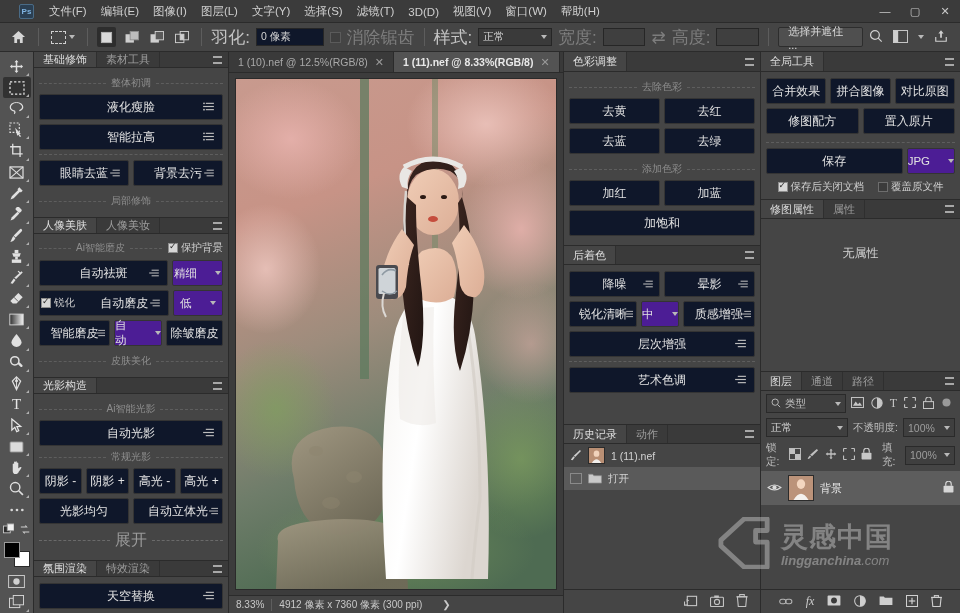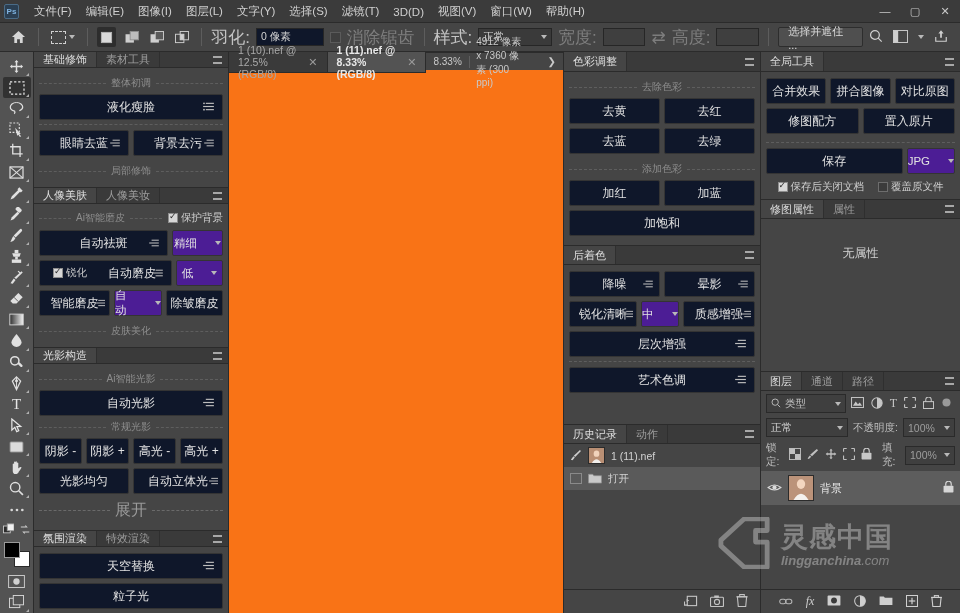--- a/index.html
+++ b/index.html
@@ -13,21 +13,21 @@
 
   
   .titlebar { height:23px; background:#3b3b3b; display:flex; align-items:center;
               border-bottom:1px solid #2b2b2b; }
   .win-btns { margin-left:auto; display:flex; height:23px; }
   .win-btn { width:30px; height:23px; display:flex; align-items:center; justify-content:center;
              color:#c9c9c9; font-size:11px; }
 
   
   .menubar { position:absolute; top:0; left:0; height:23px; display:flex; align-items:center;
-             padding-left:4px; z-index:5; }
+             padding-left:19px; z-index:5; }
   .ps-logo { width:15px; height:15px; background:#2b3f52; border:1px solid #4a6b86;
              color:#7fb3e0; font-size:8px; font-weight:bold; display:flex;
              align-items:center; justify-content:center; border-radius:2px; margin-right:8px; }
   .menu-item { padding:3px 7px; color:#cfcfcf; font-size:11.5px; white-space:nowrap; }
 
   
   .optionsbar { height:29px; background:#454545; display:flex; align-items:center;
                 padding:0 8px; border-bottom:1px solid #2b2b2b; gap:6px; }
   .home-icon { width:22px; height:20px; display:flex; align-items:center; justify-content:center; }
   .opt-sep { width:1px; height:18px; background:#5d5d5d; margin:0 3px; }
@@ -99,21 +99,21 @@
             position:relative; }
   .chk-on::after { content:"✓"; position:absolute; left:0px; top:-3px; font-size:9px; color:#2b2b2b; }
   .expand-lbl { display:flex; align-items:center; gap:5px; color:#9a9a9a; font-size:16px;
                 margin:2px 0 4px; }
   .expand-lbl::before, .expand-lbl::after { content:""; flex:1; height:0;
                 border-top:1px dashed #6a6a6a; }
   .subtabs { display:flex; height:20px; background:#3a3a3a; border-top:1px solid #2b2b2b;
              border-bottom:1px solid #2b2b2b; align-items:stretch; margin:0 -5px; }
 
   
-  .center { flex:1; display:flex; flex-direction:row; background:#f97316; min-width:0; }
+  .center { flex:1; display:flex; flex-direction:column; background:#f97316; min-width:0; }
   .doctabs { height:21px; background:#393939; display:flex; align-items:stretch;
              border-bottom:1px solid #2b2b2b; }
   .doctab { display:flex; align-items:center; gap:7px; padding:0 9px; font-size:10.5px;
             color:#a9a9a9; background:#3a3a3a; border-right:1px solid #2b2b2b; }
   .doctab.active { background:#535353; color:#e8e8e8; font-weight:bold; }
   .doctab .x { color:#9a9a9a; font-size:11px; }
   .canvas-wrap { flex:1; display:flex; align-items:center; justify-content:center;
                  background:#3c3c3c; position:relative; overflow:hidden; }
   .photo { width:320px; height:510px; position:relative; overflow:hidden;
            box-shadow:0 0 0 1px #2a2a2a; }
@@ -458,20 +458,32 @@
           <span class="lines">
             <svg width="11" height="9" viewBox="0 0 12 10">
                 <line x1="3" y1="1.5" x2="12" y2="1.5" stroke="#bdbdbd" stroke-width="1.3"></line>
                 <line x1="0" y1="5" x2="12" y2="5" stroke="#bdbdbd" stroke-width="1.3"></line>
                 <line x1="3" y1="8.5" x2="12" y2="8.5" stroke="#bdbdbd" stroke-width="1.3"></line>
                 <circle cx="1" cy="1.5" r="1" fill="#bdbdbd"></circle>
                 <circle cx="1" cy="8.5" r="1" fill="#bdbdbd"></circle>
               </svg>
           </span>
         </div>
+        <div class="btn">
+          <span>智能拉高</span>
+          <span class="lines">
+            <svg width="11" height="9" viewBox="0 0 12 10">
+                <line x1="3" y1="1.5" x2="12" y2="1.5" stroke="#bdbdbd" stroke-width="1.3"></line>
+                <line x1="0" y1="5" x2="12" y2="5" stroke="#bdbdbd" stroke-width="1.3"></line>
+                <line x1="3" y1="8.5" x2="12" y2="8.5" stroke="#bdbdbd" stroke-width="1.3"></line>
+                <circle cx="1" cy="1.5" r="1" fill="#bdbdbd"></circle>
+                <circle cx="1" cy="8.5" r="1" fill="#bdbdbd"></circle>
+              </svg>
+          </span>
+        </div>
         <div class="dashrow"></div>
         <div class="row2">
           <div class="btn">
             <span>眼睛去蓝</span>
             <span class="lines">
               <svg width="10" height="8" viewBox="0 0 12 10">
                   <line x1="3" y1="1.5" x2="12" y2="1.5" stroke="#bdbdbd" stroke-width="1.3"></line>
                   <line x1="0" y1="5" x2="12" y2="5" stroke="#bdbdbd" stroke-width="1.3"></line>
                   <line x1="3" y1="8.5" x2="12" y2="8.5" stroke="#bdbdbd" stroke-width="1.3"></line>
                 </svg>
@@ -517,21 +529,21 @@
                   <line x1="3" y1="8.5" x2="12" y2="8.5" stroke="#bdbdbd" stroke-width="1.3"></line>
                 </svg>
             </span>
           </div>
           <div class="mini-sel" style="flex:1.15">
             <span>精细</span>
             <span class="caret"></span>
           </div>
         </div>
         <div class="row2">
-          <div class="btn" style="flex:3;justify-content:flex-start;padding-left:13px;gap:6px">
+          <div class="btn" style="flex:3;justify-content:flex-start;padding-left:1px;gap:6px">
             <span class="chk-row">
               <span class="chk-on"></span>
               <span>锐化</span>
             </span>
             <span style="flex:1;text-align:center">自动磨皮</span>
             <span class="lines">
               <svg width="10" height="8" viewBox="0 0 12 10">
                   <line x1="3" y1="1.5" x2="12" y2="1.5" stroke="#bdbdbd" stroke-width="1.3"></line>
                   <line x1="0" y1="5" x2="12" y2="5" stroke="#bdbdbd" stroke-width="1.3"></line>
                   <line x1="3" y1="8.5" x2="12" y2="8.5" stroke="#bdbdbd" stroke-width="1.3"></line>

